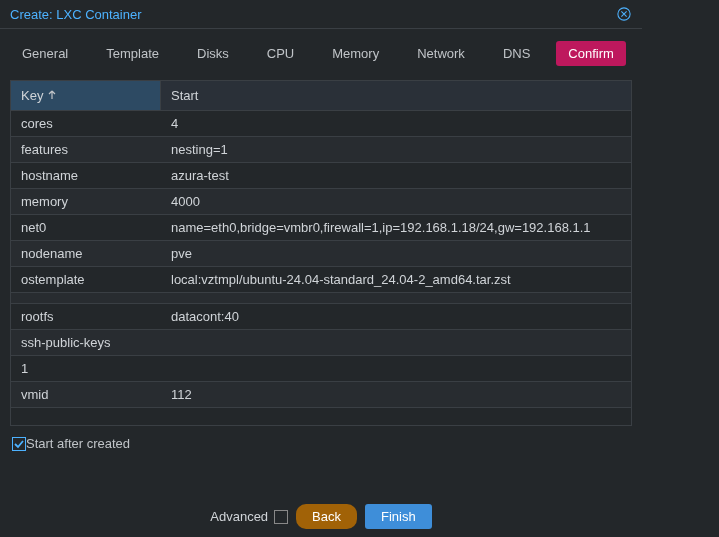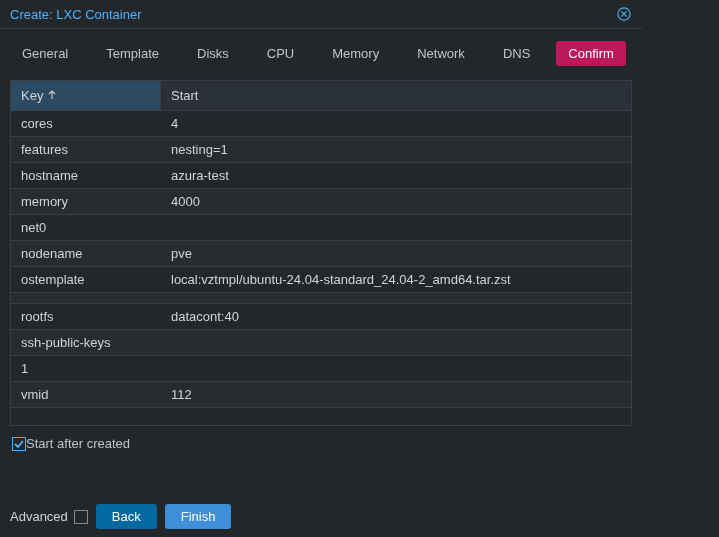--- a/index.html
+++ b/index.html
@@ -118,34 +118,34 @@
   align-items: center;
   justify-content: center;
   cursor: pointer;
 }
 .checkbox.checked svg { width: 10px; height: 10px; }
 .checkbox.unchecked {
   border-color: #888;
 }
 .bottom-bar {
   display: flex;
-  justify-content: flex-start;
+  justify-content: center;
   align-items: center;
   gap: 8px;
   padding: 8px 10px;
 }
 .btn {
   padding: 5px 16px;
   border-radius: 3px;
   cursor: pointer;
   font-size: 13px;
   border: none;
   color: #fff;
 }
-.btn-back { background: #0369a1; }
+.btn-back { background: #a16207; border-radius: 10px; }
 .btn-finish { background: #3e8ed9; }
 .adv-group {
   display: flex;
   align-items: center;
   gap: 6px;
   color: #d0d4d8;
 }
 </style>
 </head>
 <body>
@@ -200,20 +200,21 @@
           <div class="row">
             <div class="cell-key">hostname</div>
             <div class="cell-value">azura-test</div>
           </div>
           <div class="row">
             <div class="cell-key">memory</div>
             <div class="cell-value">4000</div>
           </div>
           <div class="row">
             <div class="cell-key">net0</div>
+            <div class="cell-value">name=eth0,bridge=vmbr0,firewall=1,ip=192.168.1.18/24,gw=192.168.1.1</div>
           </div>
           <div class="row">
             <div class="cell-key">nodename</div>
             <div class="cell-value">pve</div>
           </div>
           <div class="row">
             <div class="cell-key">ostemplate</div>
             <div class="cell-value">local:vztmpl/ubuntu-24.04-standard_24.04-2_amd64.tar.zst</div>
           </div>
           <div class="row">

